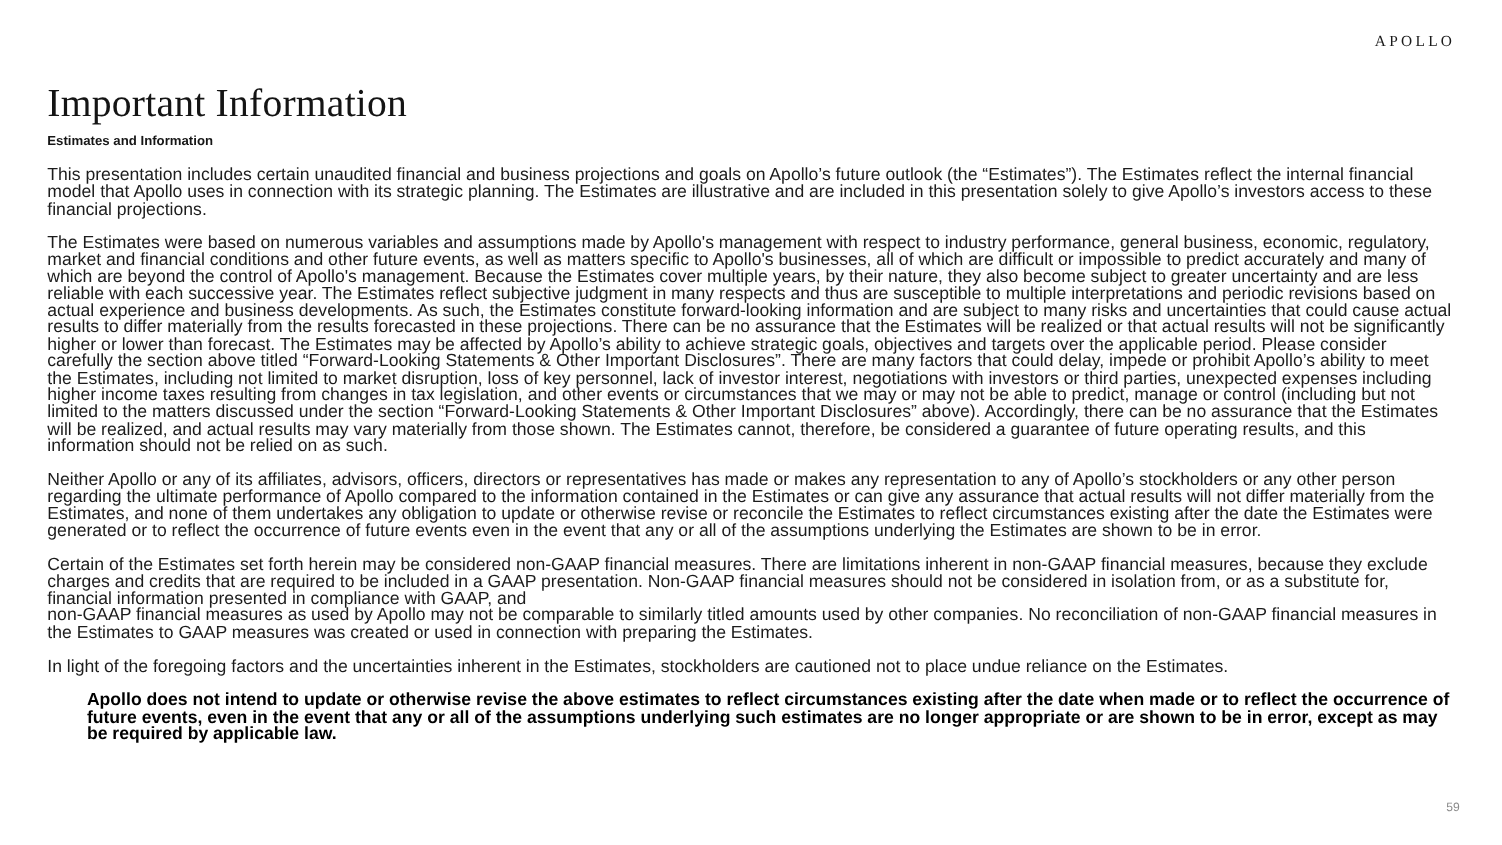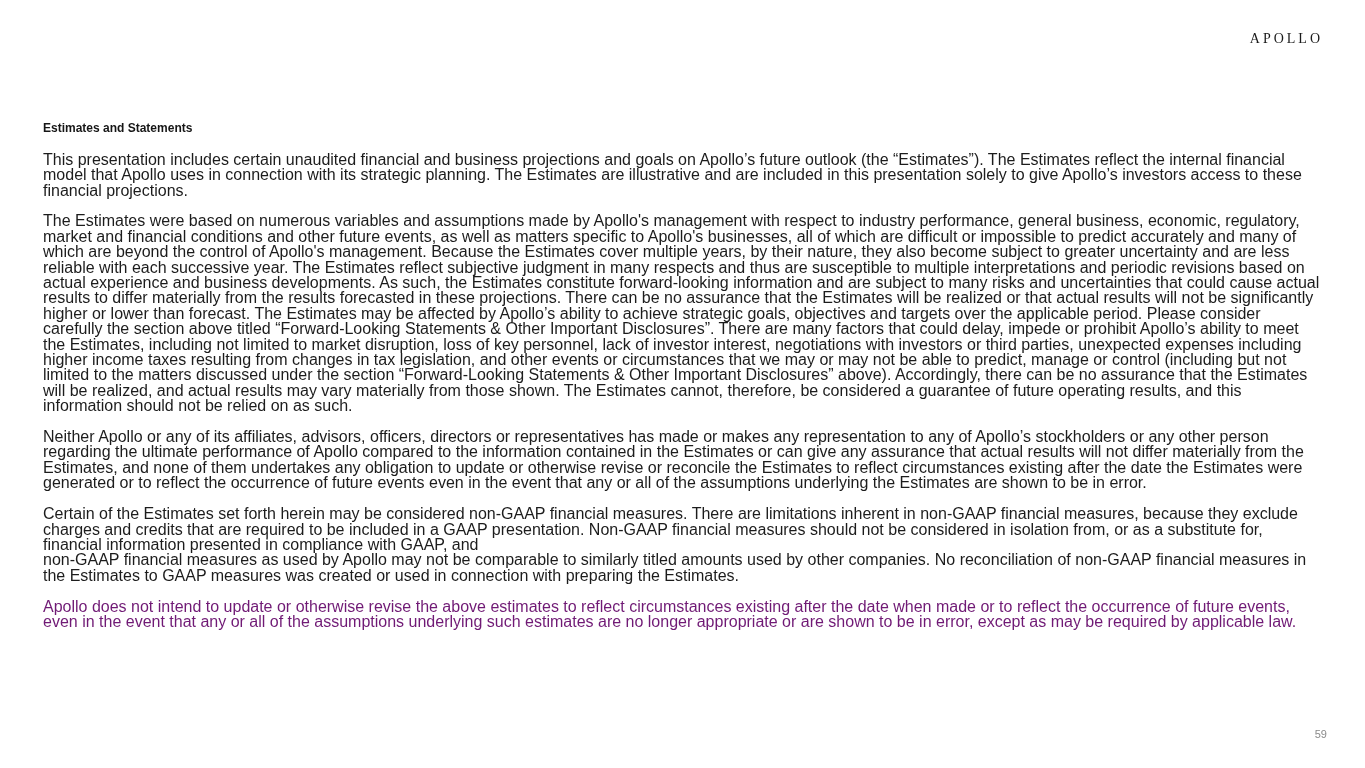--- a/index.html
+++ b/index.html
@@ -52,46 +52,49 @@
     color: #161616;
   }
   p.body {
     font-size: 16px;
     line-height: 15.4px;
     margin: 0 0 15.4px 0;
     white-space: pre-wrap;
     color: #1c1c1c;
   }
   p.body.bold {
-    font-weight: 400;
-    color: #701a75;
+    font-weight: 700;
+    color: #000000;
+    margin-left: 36px;
   }
   .page-number {
     position: absolute;
     right: 38px;
     bottom: 28px;
     font-size: 11px;
     color: #8a8a8a;
   }
 </style>
 </head>
 <body>
 
 <div class="slide">
 
   <div class="logo">APOLLO</div>
 
+  <h1 class="title">Important Information</h1>
 
   <div class="content">
-    <div class="section-heading">Estimates and Statements</div>
+    <div class="section-heading">Estimates and Information</div>
     <div>
         <p class="body">This presentation includes certain unaudited financial and business projections and goals on Apollo’s future outlook (the “Estimates”). The Estimates reflect the internal financial model that Apollo uses in connection with its strategic planning. The Estimates are illustrative and are included in this presentation solely to give Apollo’s investors access to these financial projections.</p>
         <p class="body">The Estimates were based on numerous variables and assumptions made by Apollo's management with respect to industry performance, general business, economic, regulatory, market and financial conditions and other future events, as well as matters specific to Apollo's businesses, all of which are difficult or impossible to predict accurately and many of which are beyond the control of Apollo's management. Because the Estimates cover multiple years, by their nature, they also become subject to greater uncertainty and are less reliable with each successive year. The Estimates reflect subjective judgment in many respects and thus are susceptible to multiple interpretations and periodic revisions based on actual experience and business developments. As such, the Estimates constitute forward-looking information and are subject to many risks and uncertainties that could cause actual results to differ materially from the results forecasted in these projections. There can be no assurance that the Estimates will be realized or that actual results will not be significantly higher or lower than forecast. The Estimates may be affected by Apollo’s ability to achieve strategic goals, objectives and targets over the applicable period. Please consider carefully the section above titled “Forward-Looking Statements &amp; Other Important Disclosures”. There are many factors that could delay, impede or prohibit Apollo’s ability to meet the Estimates, including not limited to market disruption, loss of key personnel, lack of investor interest, negotiations with investors or third parties, unexpected expenses including higher income taxes resulting from changes in tax legislation, and other events or circumstances that we may or may not be able to predict, manage or control (including but not limited to the matters discussed under the section “Forward-Looking Statements &amp; Other Important Disclosures” above). Accordingly, there can be no assurance that the Estimates will be realized, and actual results may vary materially from those shown. The Estimates cannot, therefore, be considered a guarantee of future operating results, and this information should not be relied on as such.</p>
         <p class="body">Neither Apollo or any of its affiliates, advisors, officers, directors or representatives has made or makes any representation to any of Apollo’s stockholders or any other person regarding the ultimate performance of Apollo compared to the information contained in the Estimates or can give any assurance that actual results will not differ materially from the Estimates, and none of them undertakes any obligation to update or otherwise revise or reconcile the Estimates to reflect circumstances existing after the date the Estimates were generated or to reflect the occurrence of future events even in the event that any or all of the assumptions underlying the Estimates are shown to be in error.</p>
         <p class="body">Certain of the Estimates set forth herein may be considered non-GAAP financial measures. There are limitations inherent in non-GAAP financial measures, because they exclude charges and credits that are required to be included in a GAAP presentation. Non-GAAP financial measures should not be considered in isolation from, or as a substitute for, financial information presented in compliance with GAAP, and
 non-GAAP financial measures as used by Apollo may not be comparable to similarly titled amounts used by other companies. No reconciliation of non-GAAP financial measures in the Estimates to GAAP measures was created or used in connection with preparing the Estimates.</p>
+        <p class="body">In light of the foregoing factors and the uncertainties inherent in the Estimates, stockholders are cautioned not to place undue reliance on the Estimates.</p>
         <p class="body bold">Apollo does not intend to update or otherwise revise the above estimates to reflect circumstances existing after the date when made or to reflect the occurrence of future events, even in the event that any or all of the assumptions underlying such estimates are no longer appropriate or are shown to be in error, except as may be required by applicable law.</p>
       </div>
   </div>
 
   <div class="page-number">59</div>
 
 </div>
 
 </body></html>

